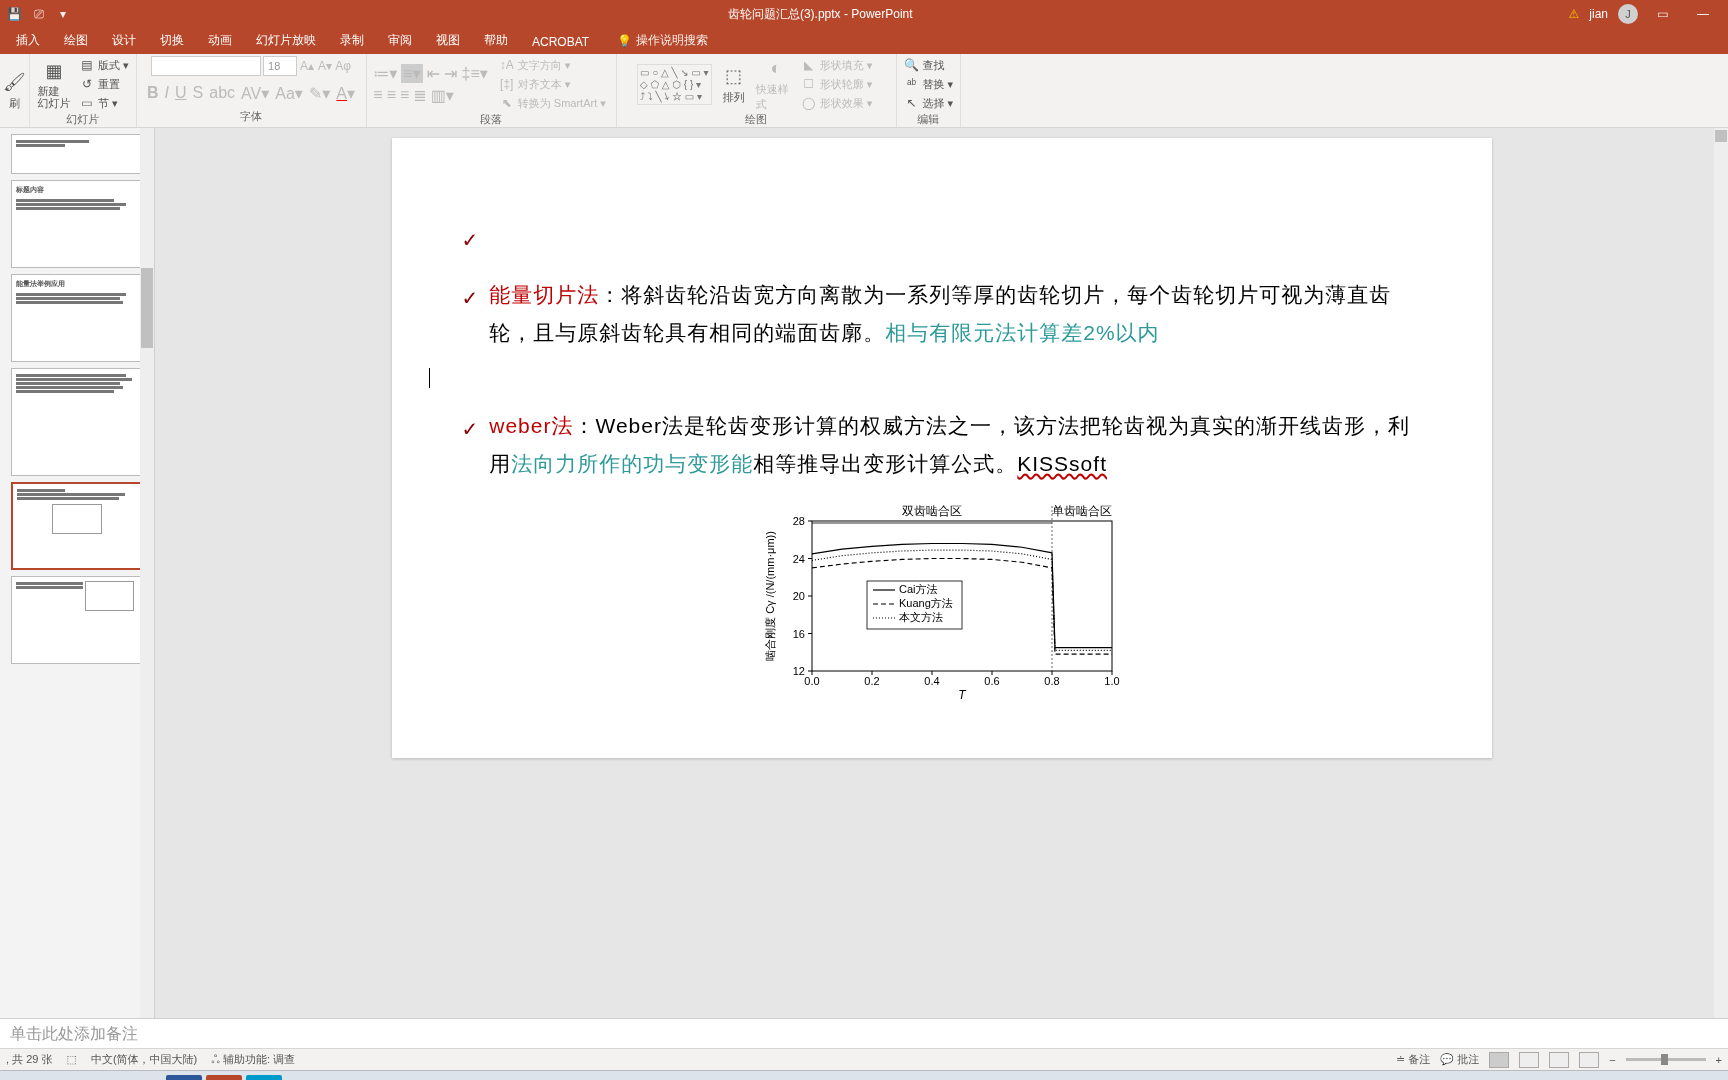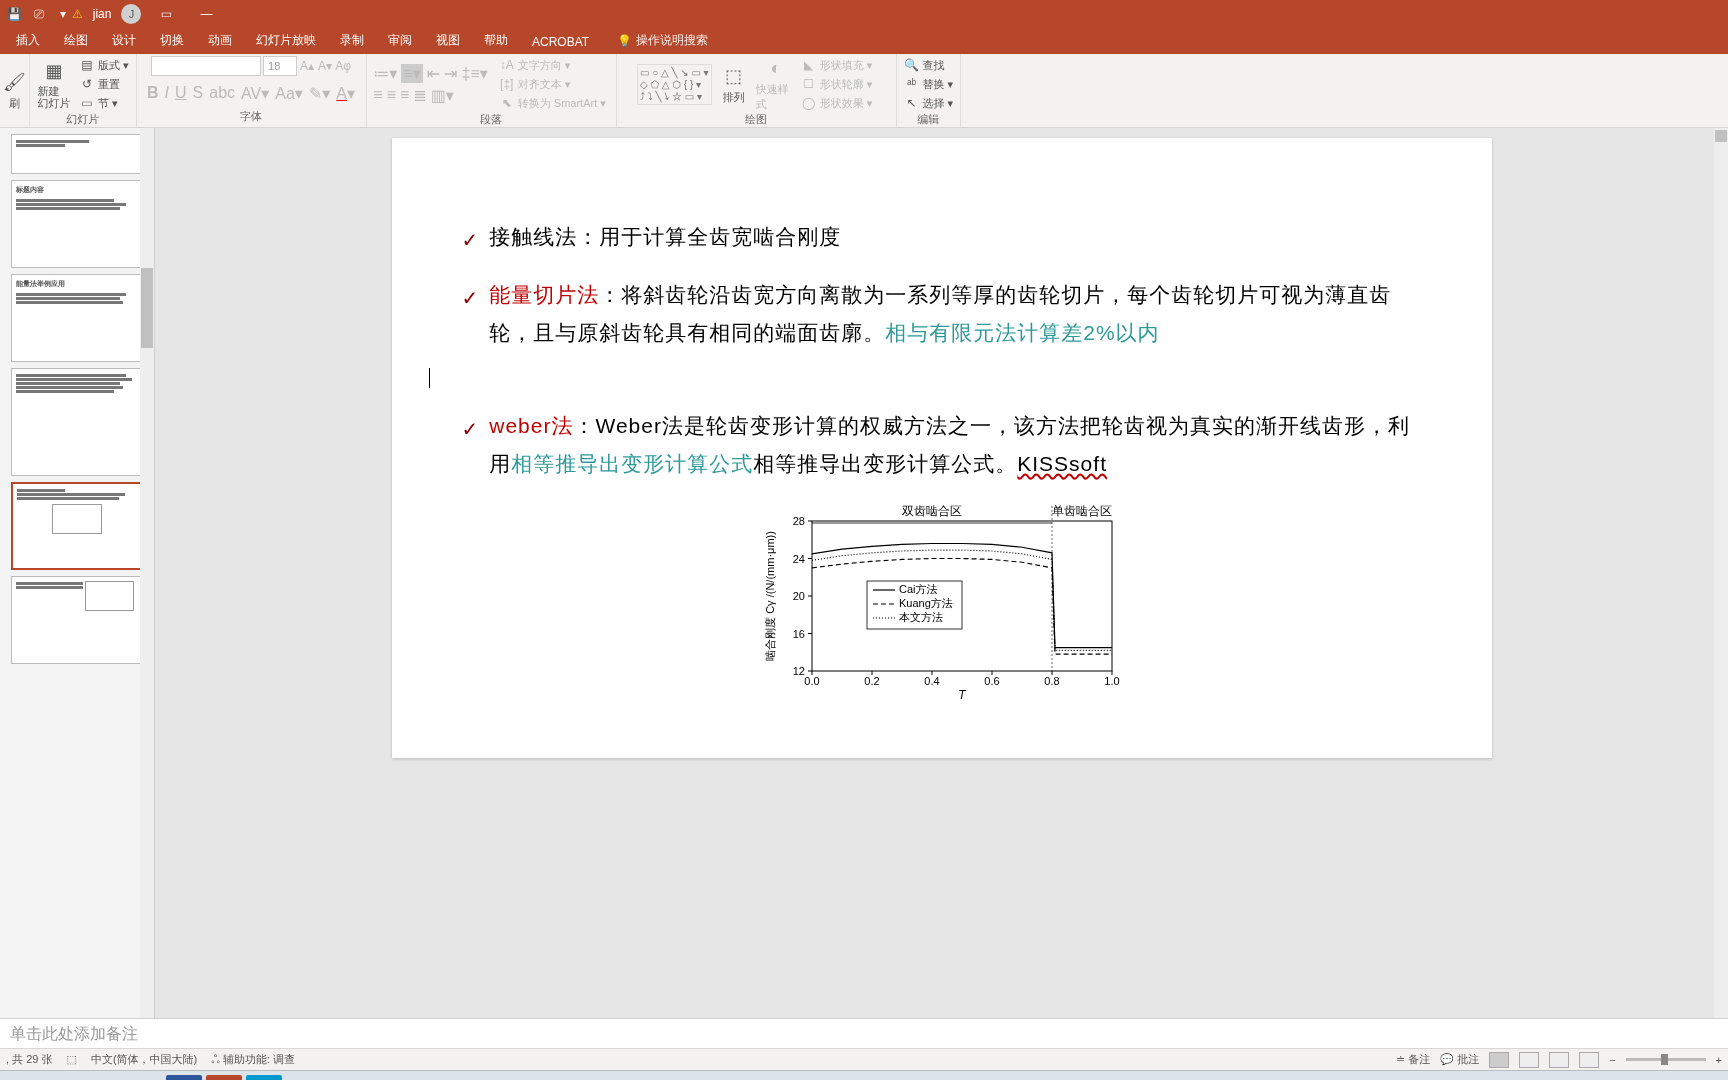--- a/index.html
+++ b/index.html
@@ -66,20 +66,21 @@
 </style>
 </head>
 <body>
 
 <div class="title-bar">
   <div class="title-bar-left">
     <span class="qat-icon">💾</span>
     <span class="qat-icon">⎚</span>
     <span class="qat-icon">▾</span>
   </div>
+  <div class="title-center">齿轮问题汇总(3).pptx - PowerPoint</div>
   <div class="title-right">
     <span style="color:#ffcc00">⚠</span>
     <span>jian</span>
     <span class="user-avatar">J</span>
     <span class="win-btn">▭</span>
     <span class="win-btn">—</span>
   </div>
 </div>
 
 <div class="ribbon-tabs">
@@ -260,33 +261,32 @@
     </div>
   </div>
 
   <div class="editor-area">
     <div class="editor-scroll">
       <div class="scroll-thumb" style="top:2px;height:12px"></div>
     </div>
     <div class="slide-canvas">
       <div class="bullet-row">
         <span class="check">✓</span>
-        <div><span class="txt-b">接触线法：</span><span class="txt-b">用于计算全齿宽啮合刚度</span></div>
       </div>
       <div class="bullet-row">
         <span class="check">✓</span>
         <div>
           <span class="txt-r">能量切片法</span><span class="txt-b">：</span><span class="txt-b">将斜齿轮沿齿宽方向离散为一系列等厚的齿轮切片，每个齿轮切片可视为薄直齿轮，且与原斜齿轮具有相同的端面齿廓。</span><span class="txt-cy">相与有限元法计算差2%以内</span>
           <div style="position:relative;top:6px;left:-60px"><span class="cursor"></span></div>
         </div>
       </div>
       <div class="bullet-row">
         <span class="check">✓</span>
         <div>
-          <span class="txt-r">weber法</span><span class="txt-b">：</span><span class="txt-b">Weber法是轮齿变形计算的权威方法之一，该方法把轮齿视为真实的渐开线齿形，利用</span><span class="txt-cy">相等推导出变形计算公式</span><span class="txt-b">相等推导出变形计算公式。</span><span class="txt-b txt-u">KISSsoft</span>
+          <span class="txt-r">weber法</span><span class="txt-b">：</span><span class="txt-b">Weber法是轮齿变形计算的权威方法之一，该方法把轮齿视为真实的渐开线齿形，利用</span><span class="txt-cy">法向力所作的功与变形能</span><span class="txt-b">相等推导出变形计算公式。</span><span class="txt-b txt-u">KISSsoft</span>
         </div>
       </div>
       <div class="chart-box">
         <svg id="chart-svg" width="360" height="200">
             <rect x="50" y="20" width="300" height="150" fill="none" stroke="#000" stroke-width="1"></rect>
             <line x1="50" y1="170" x2="50" y2="174" stroke="#000"></line>
             <text x="50" y="184" font-size="11" text-anchor="middle" font-family="serif">0.0</text>
             <line x1="110" y1="170" x2="110" y2="174" stroke="#000"></line>
             <text x="110" y="184" font-size="11" text-anchor="middle" font-family="serif">0.2</text>
             <line x1="170" y1="170" x2="170" y2="174" stroke="#000"></line>

